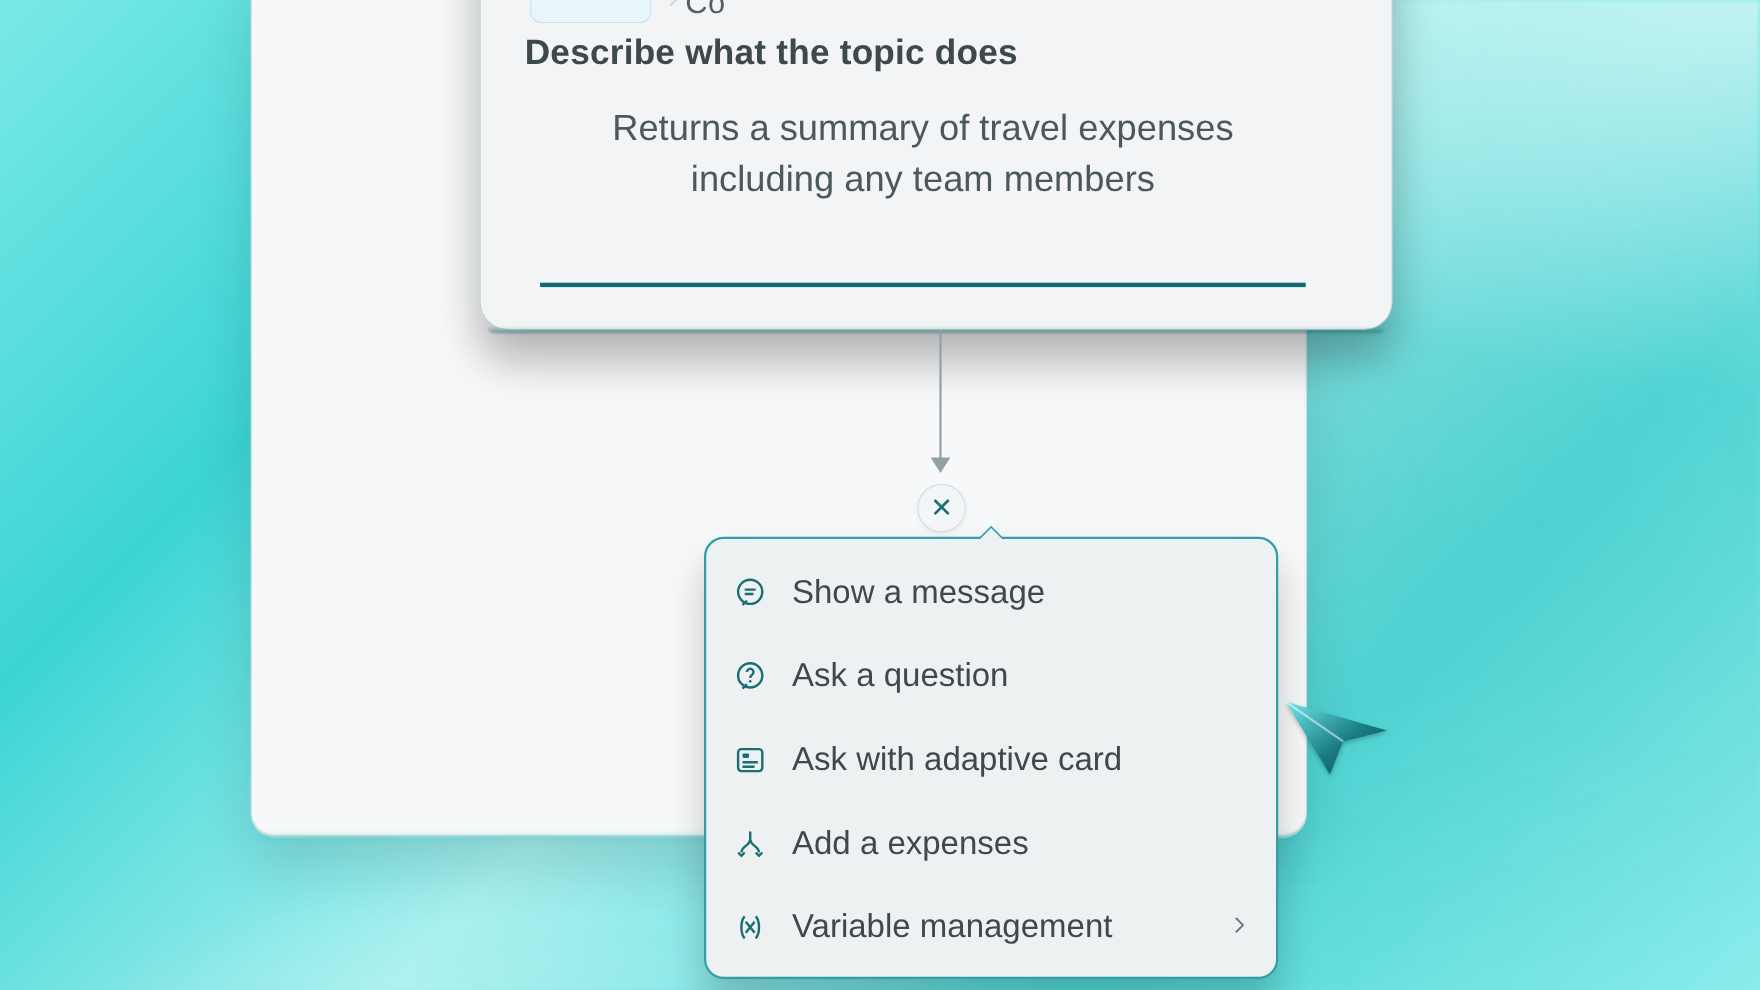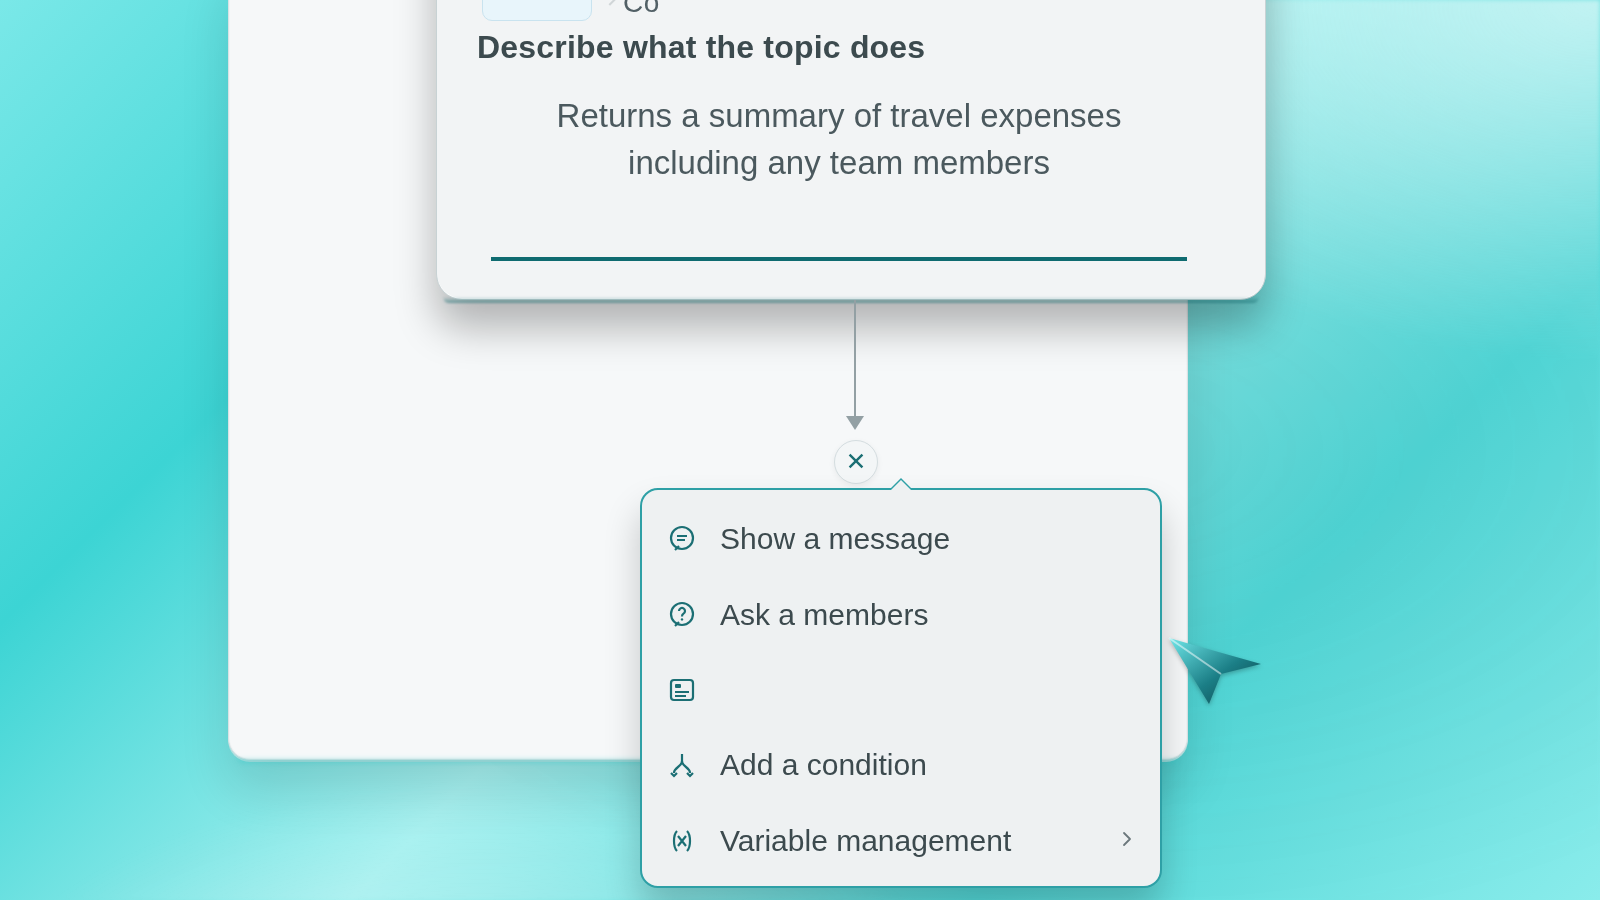--- a/index.html
+++ b/index.html
@@ -186,44 +186,45 @@
 
   <div class="item">
     <span class="icon">
       <svg viewBox="0 0 32 32">
         <circle class="stroke" cx="16" cy="15" r="11"></circle>
         <path class="stroke" d="M9 27 L13 23"></path>
         <path class="stroke" d="M13 12 a3 3 0 1 1 4.5 2.6 c-1.3 .9-1.5 1.6-1.5 2.8"></path>
         <circle cx="16" cy="20.4" r="1.2" fill="#1b6f74"></circle>
       </svg>
     </span>
-    <span class="label">Ask a members</span>
+    <span class="label">Ask a question</span>
   </div>
 
   <div class="item">
     <span class="icon">
       <svg viewBox="0 0 32 32">
         <rect class="stroke" x="5" y="6" width="22" height="20" rx="3"></rect>
         <rect x="9" y="10" width="6" height="4" rx="1" fill="#1b6f74"></rect>
         <path class="stroke" d="M9 18 H23 M9 22 H20"></path>
       </svg>
     </span>
+    <span class="label">Ask with adaptive card</span>
   </div>
 
   <div class="item">
     <span class="icon">
       <svg viewBox="0 0 32 32">
         <path class="stroke" d="M16 5 V12"></path>
         <path class="stroke" d="M16 12 C16 18 8 18 8 24"></path>
         <path class="stroke" d="M16 12 C16 18 24 18 24 24"></path>
         <path class="stroke" d="M5 24 l3 3 l3 -3"></path>
         <path class="stroke" d="M21 24 l3 3 l3 -3"></path>
       </svg>
     </span>
-    <span class="label">Add a condition</span>
+    <span class="label">Add a expenses</span>
   </div>
 
   <div class="item">
     <span class="icon">
       <svg viewBox="0 0 32 32">
         <path class="stroke" d="M11 6 C7 10 7 22 11 26"></path>
         <path class="stroke" d="M21 6 C25 10 25 22 21 26"></path>
         <path class="stroke" d="M12 11 L20 21 M20 11 L12 21"></path>
       </svg>
     </span>

